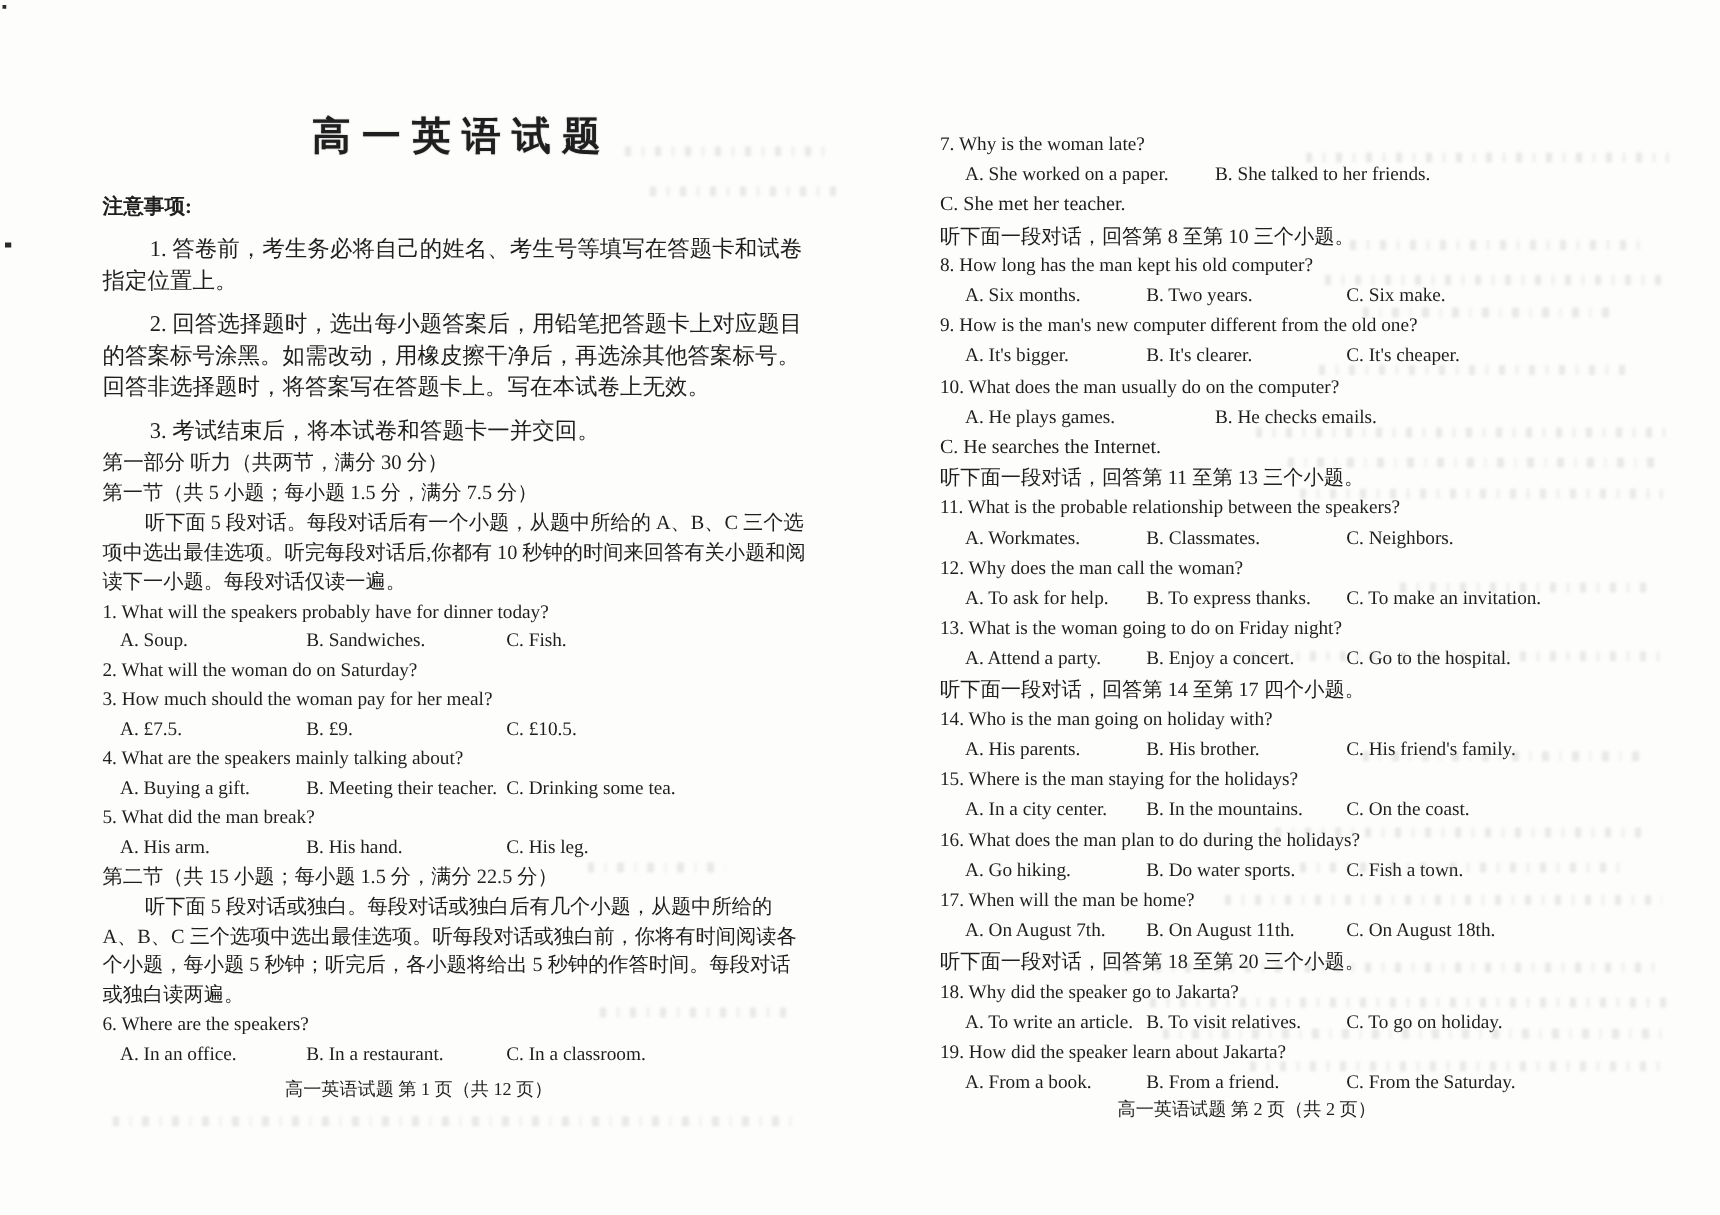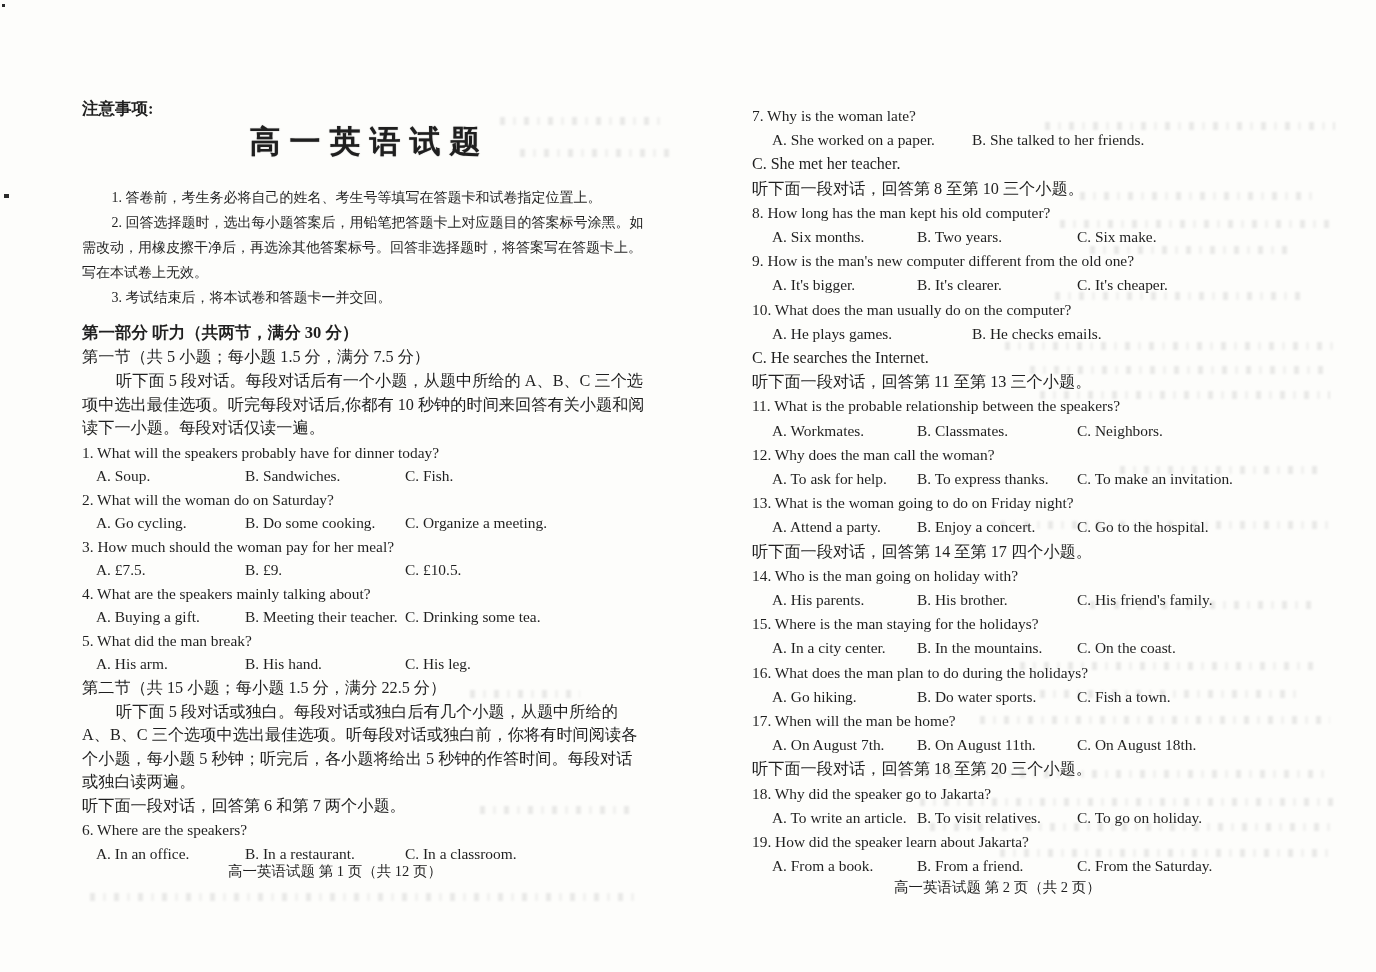--- a/index.html
+++ b/index.html
@@ -14,22 +14,22 @@
   .p1{left:82px;top:88px;width:566px;}
   .p2{left:752px;top:104px;width:628px;}
 
   .line{margin:0;}
   .title{
     text-align:center;font-weight:bold;font-size:31px;line-height:42px;
     letter-spacing:9px;margin-bottom:22px;text-indent:9px;
     text-shadow:0 0 1px rgba(0,0,0,.5);
   }
   .note-heading{font-weight:bold;font-size:16.5px;line-height:25px;margin-top:8px;}
-  .note{font-size:14px;line-height:25px;text-indent:2.1em;}
-  .part-heading{font-weight:bold;font-size:16.5px;line-height:25px;margin-top:10px;}
+  .note{font-size:18px;line-height:25px;text-indent:2.1em;margin-top:10px;}
+  .part-heading{font-weight:normal;font-size:16.5px;line-height:25px;}
   .section-heading{font-size:16.2px;line-height:25px;}
   .gap{margin-top:0;}
   .intro{font-size:16.2px;line-height:23.5px;text-indent:2.1em;}
   .cn-line{font-size:16.2px;white-space:nowrap;}
   .question{font-size:15.4px;white-space:nowrap;}
   .p1 .question,.p1 .opts,.p1 .optc,.p1 .cn-line{line-height:23.5px;}
   .p2 .line{line-height:24.2px;}
   .opts{position:relative;font-size:15.4px;white-space:nowrap;}
   .opt{display:inline-block;}
   .p1 .opt-a{margin-left:14px;}
@@ -50,41 +50,39 @@
     filter:blur(1.2px);opacity:.55;
   }
   .speck{position:absolute;background:#2a2a2a;pointer-events:none;}
 </style>
 </head>
 <body>
 
 <div class="scan">
   <div id="pages-root">
       <div class="page p1">
+        <div class="line title">高一英语试题</div>
         <div class="line note-heading">注意事项:</div>
-        <div class="line title">高一英语试题</div>
         <div class="line note">1. 答卷前，考生务必将自己的姓名、考生号等填写在答题卡和试卷指定位置上。</div>
         <div class="line note">2. 回答选择题时，选出每小题答案后，用铅笔把答题卡上对应题目的答案标号涂黑。如需改动，用橡皮擦干净后，再选涂其他答案标号。回答非选择题时，将答案写在答题卡上。写在本试卷上无效。</div>
         <div class="line note">3. 考试结束后，将本试卷和答题卡一并交回。</div>
         <div class="line part-heading">第一部分 听力（共两节，满分 30 分）</div>
         <div class="line section-heading">第一节（共 5 小题；每小题 1.5 分，满分 7.5 分）</div>
         <div class="line intro">听下面 5 段对话。每段对话后有一个小题，从题中所给的 A、B、C 三个选项中选出最佳选项。听完每段对话后,你都有 10 秒钟的时间来回答有关小题和阅读下一小题。每段对话仅读一遍。</div>
         <div class="line question">1. What will the speakers probably have for dinner today?</div>
         <div class="line opts"><span class="opt opt-a">A. Soup.</span><span class="opt opt-b">B. Sandwiches.</span><span class="opt opt-c">C. Fish.</span></div>
         <div class="line question">2. What will the woman do on Saturday?</div>
-        <div class="line opts"><span class="opt opt-a">A. Go cycling.</span><span class="opt opt-b">B. Do some cooking.</span><span class="opt opt-c">C. Organize a meeting.</span></div>
         <div class="line question">3. How much should the woman pay for her meal?</div>
         <div class="line opts"><span class="opt opt-a">A. £7.5.</span><span class="opt opt-b">B. £9.</span><span class="opt opt-c">C. £10.5.</span></div>
         <div class="line question">4. What are the speakers mainly talking about?</div>
         <div class="line opts"><span class="opt opt-a">A. Buying a gift.</span><span class="opt opt-b">B. Meeting their teacher.</span><span class="opt opt-c">C. Drinking some tea.</span></div>
         <div class="line question">5. What did the man break?</div>
         <div class="line opts"><span class="opt opt-a">A. His arm.</span><span class="opt opt-b">B. His hand.</span><span class="opt opt-c">C. His leg.</span></div>
         <div class="line section-heading gap">第二节（共 15 小题；每小题 1.5 分，满分 22.5 分）</div>
         <div class="line intro">听下面 5 段对话或独白。每段对话或独白后有几个小题，从题中所给的 A、B、C 三个选项中选出最佳选项。听每段对话或独白前，你将有时间阅读各个小题，每小题 5 秒钟；听完后，各小题将给出 5 秒钟的作答时间。每段对话或独白读两遍。</div>
-        <div class="line cn-line">听下面一段对话，回答第 6 和第 7 两个小题。</div>
         <div class="line question">6. Where are the speakers?</div>
         <div class="line opts"><span class="opt opt-a">A. In an office.</span><span class="opt opt-b">B. In a restaurant.</span><span class="opt opt-c">C. In a classroom.</span></div>
         <div class="footer">高一英语试题  第 1 页（共 12 页）</div>
       </div>
       <div class="page p2">
         <div class="line question">7. Why is the woman late?</div>
         <div class="line opts"><span class="opt opt-a">A. She worked on a paper.</span><span class="opt opt-b opt-b2">B. She talked to her friends.</span></div>
         <div class="line optionc">C. She met her teacher.</div>
         <div class="line cn-line">听下面一段对话，回答第 8 至第 10 三个小题。</div>
         <div class="line question">8. How long has the man kept his old computer?</div>

